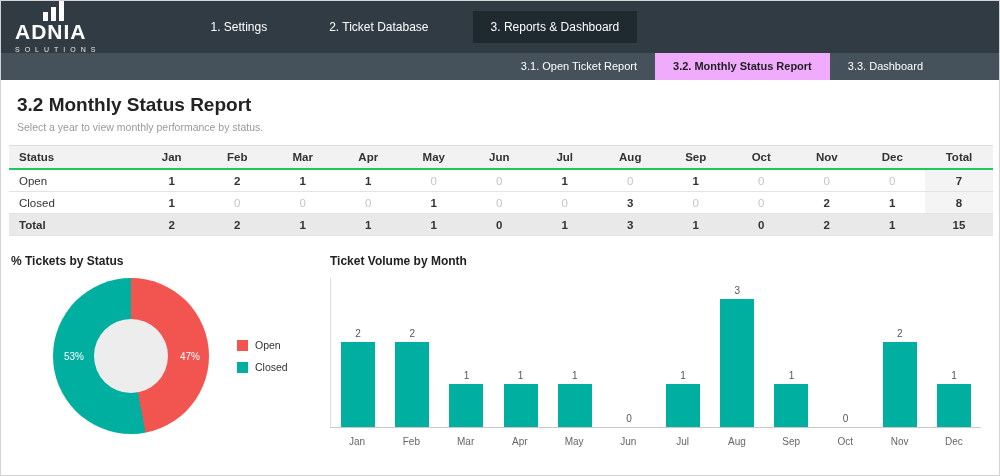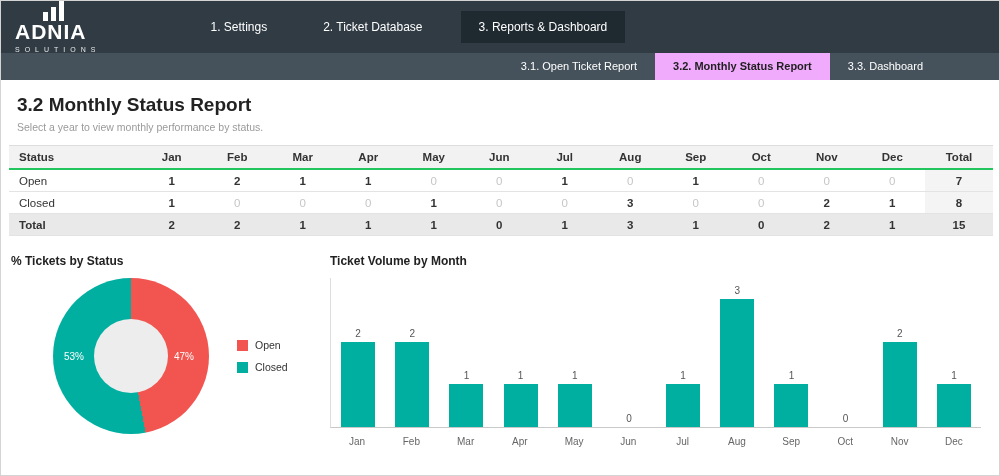--- a/index.html
+++ b/index.html
@@ -13,21 +13,21 @@
 
   
   .topbar { height:52px; background:#303B44; display:flex; align-items:center; }
   .logo { display:flex; align-items:center; margin-left:14px; color:#fff;flex-direction:column; }
   .logo-icon { display:flex; align-items:flex-end; gap:3px; margin-right:8px; }
   .logo-icon span { display:block; width:5px; background:#fff; }
   .logo-icon .b1 { height:9px; } .logo-icon .b2 { height:14px; } .logo-icon .b3 { height:20px; }
   .logo-text { line-height:1; }
   .logo-name { font-size:21px; font-weight:800; letter-spacing:1px; }
   .logo-sub { font-size:7px; letter-spacing:5px; margin-top:4px; color:#e8e8e8; }
-  .mainnav { display:flex; align-items:flex-end; margin-left:92px; gap:20px; }
+  .mainnav { display:flex; align-items:flex-end; margin-left:92px; gap:26px; }
   .nav-item { color:#fff; font-size:12px; padding:9px 18px; cursor:pointer; white-space:nowrap; }
   .nav-item.active { background:#1F2930; }
 
   
   .subbar { height:27px; background:#46525B; display:flex; justify-content:flex-end; padding-right:58px; }
   .subnav { display:flex; }
   .subnav-item { color:#fff; font-size:11px; line-height:27px; padding:0 18px; cursor:pointer; white-space:nowrap; }
   .subnav-item.active { background:#f0abfc; color:#1f1f1f; font-weight:bold; }
 
   
@@ -51,21 +51,21 @@
 
   
   .charts { display:flex; padding:4px 10px 0 10px; }
   .charts h2 { font-size:12px; font-weight:bold; color:#222; text-align:left; margin:6px 0 10px 0; }
   .donut-block { width:305px; }
   .donut-wrap { display:flex; align-items:center; }
   .donut { width:156px; height:156px; border-radius:50%; position:relative; margin-left:42px; }
   .hole { position:absolute; inset:41px; background:#EDEDED; border-radius:50%; }
   .dlabel { position:absolute; top:50%; transform:translateY(-50%); color:#fff; font-size:10px; font-weight:normal; z-index:2; }
   .dlabel.left { left:11px; }
-  .dlabel.right { right:15px; }
+  .dlabel.right { right:9px; }
   .legend { margin-left:28px; display:flex; flex-direction:column; gap:10px; }
   .legend-item { display:flex; align-items:center; font-size:10.5px; color:#333; }
   .legend-item .swatch { width:11px; height:11px; margin-right:7px; display:inline-block; }
 
   .bars-block { flex:1; padding:0 8px 0 14px; }
   .bars { height:150px; display:flex; align-items:flex-end; border-bottom:1px solid #c9c9c9; border-left:1px solid #ddd; margin-top:4px; }
   .bar-col { flex:1; display:flex; flex-direction:column; align-items:center; justify-content:flex-end; height:100%; }
   .bar-col .vlabel { font-size:10px; color:#555; margin-bottom:3px; }
   .bar-col .bar { width:34px; background:#00AFA0; }
   .months { display:flex; }

